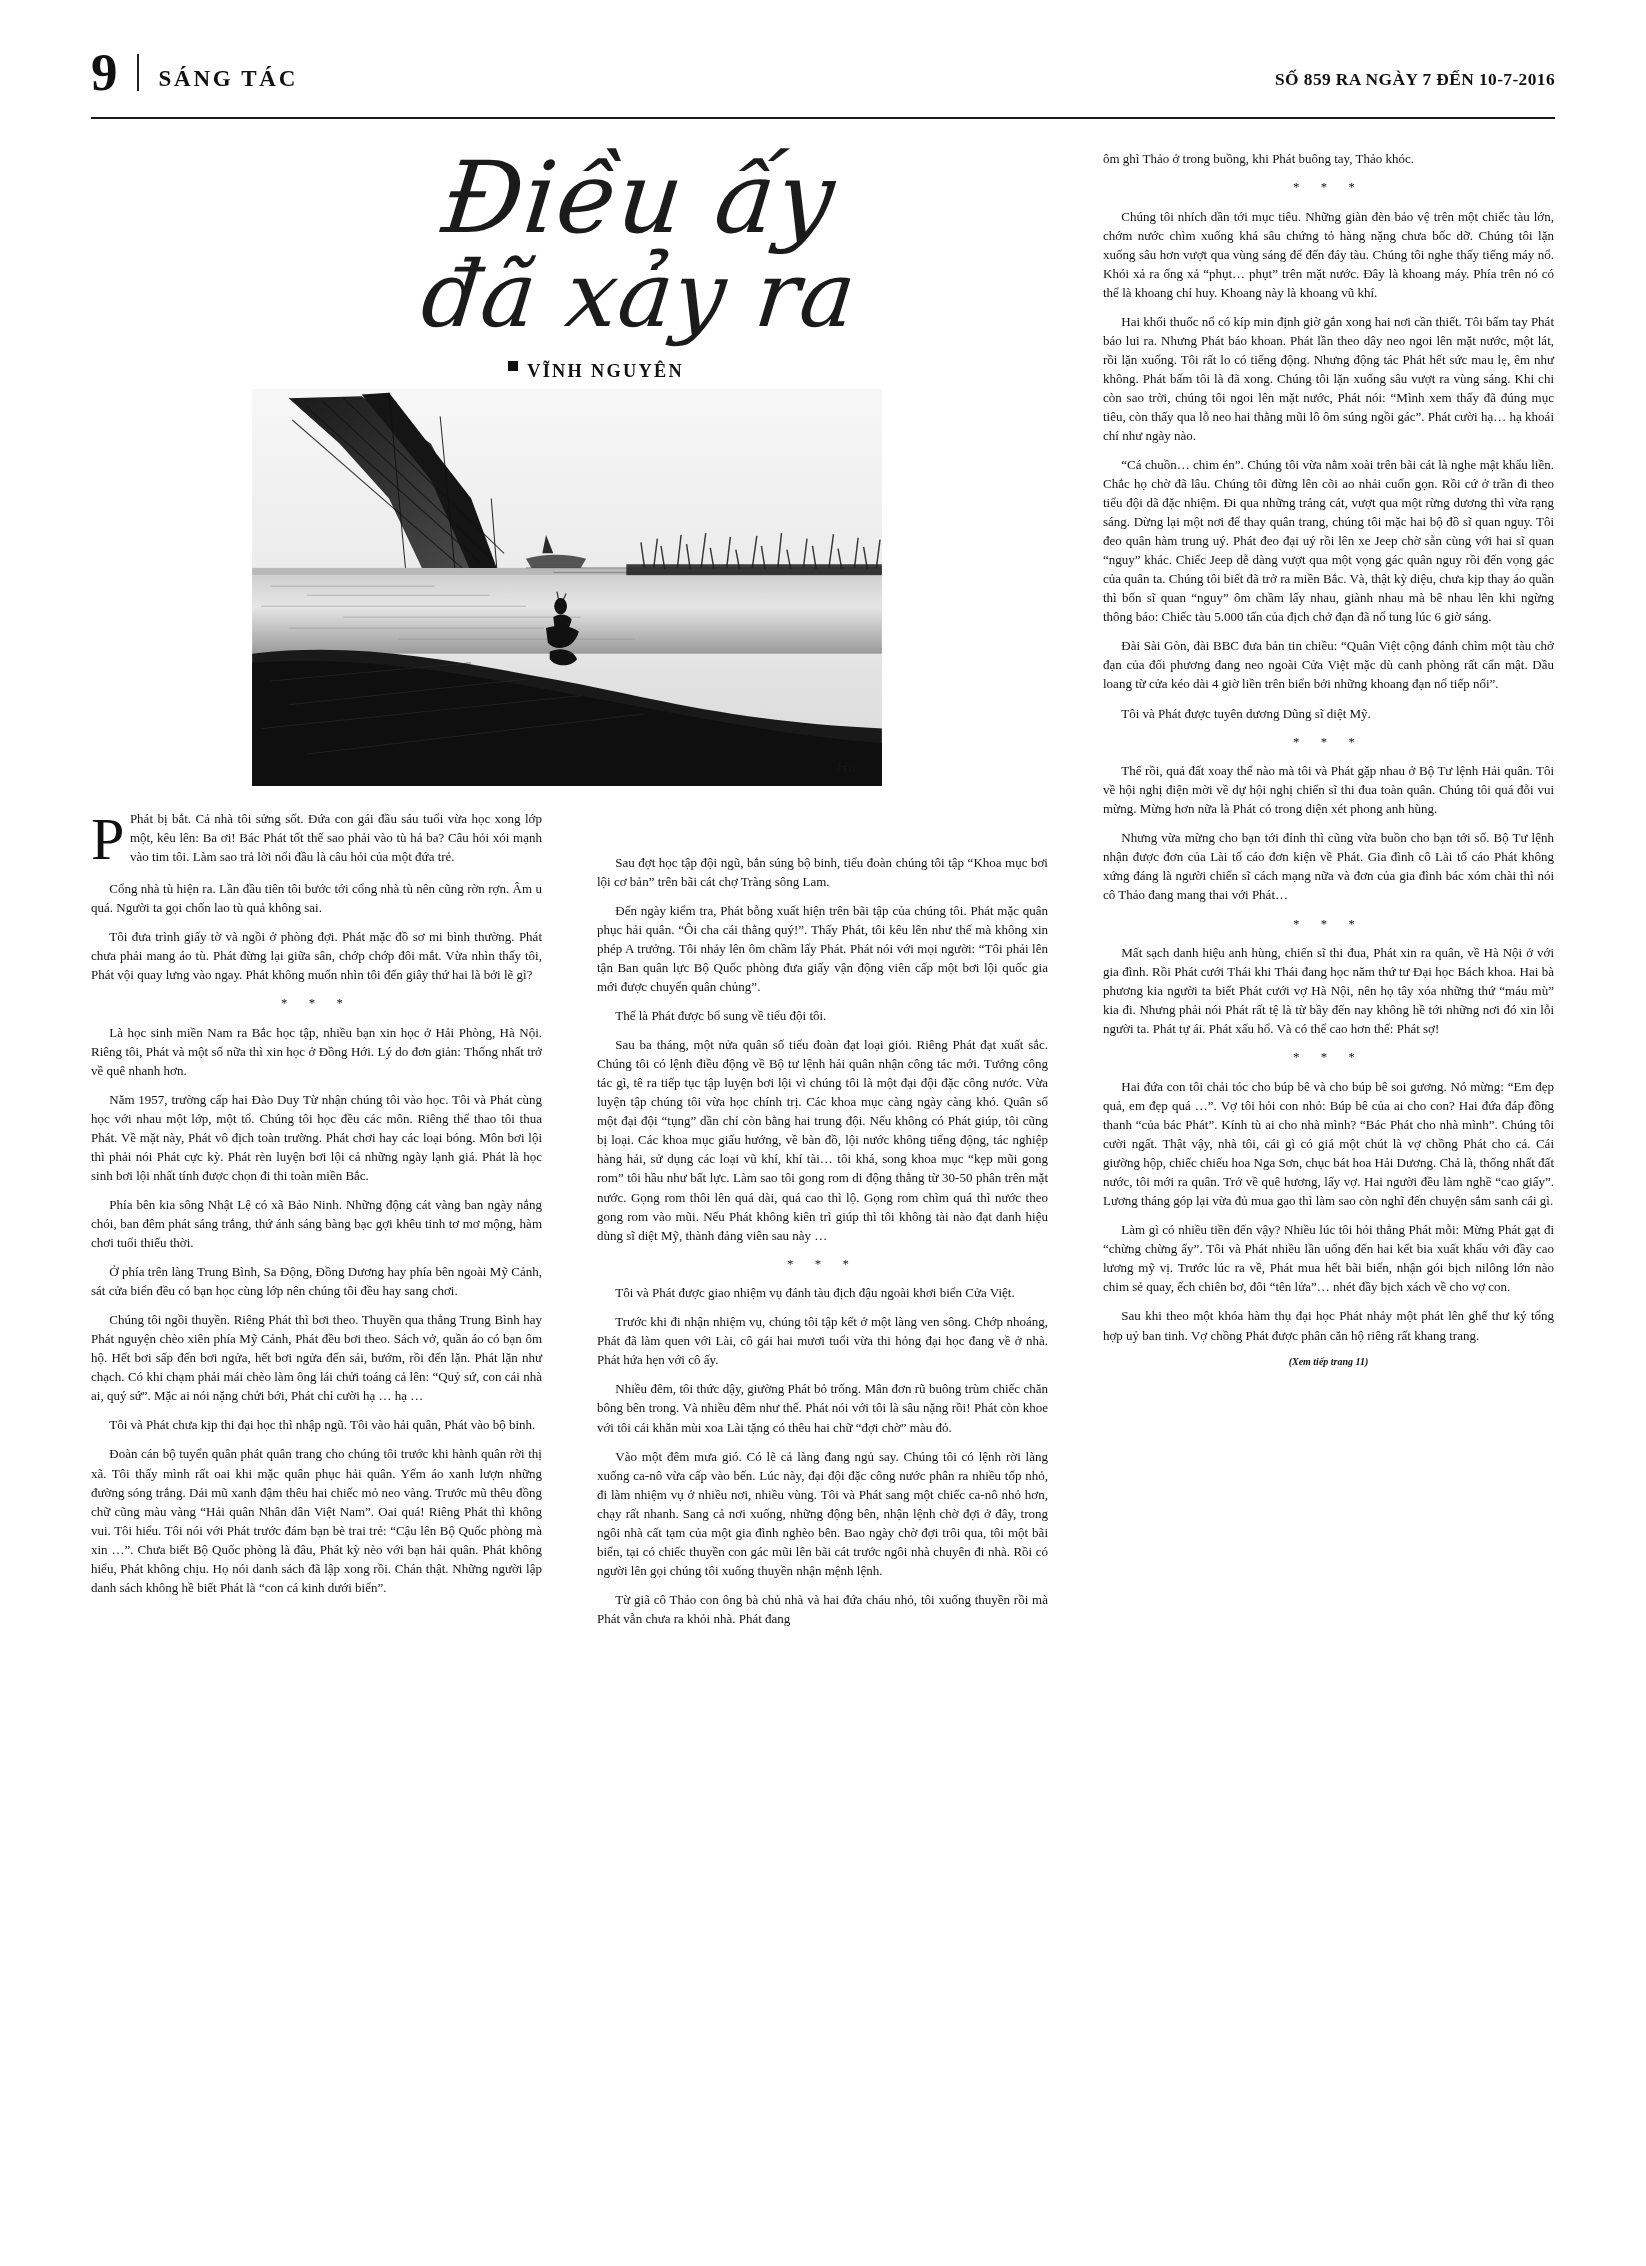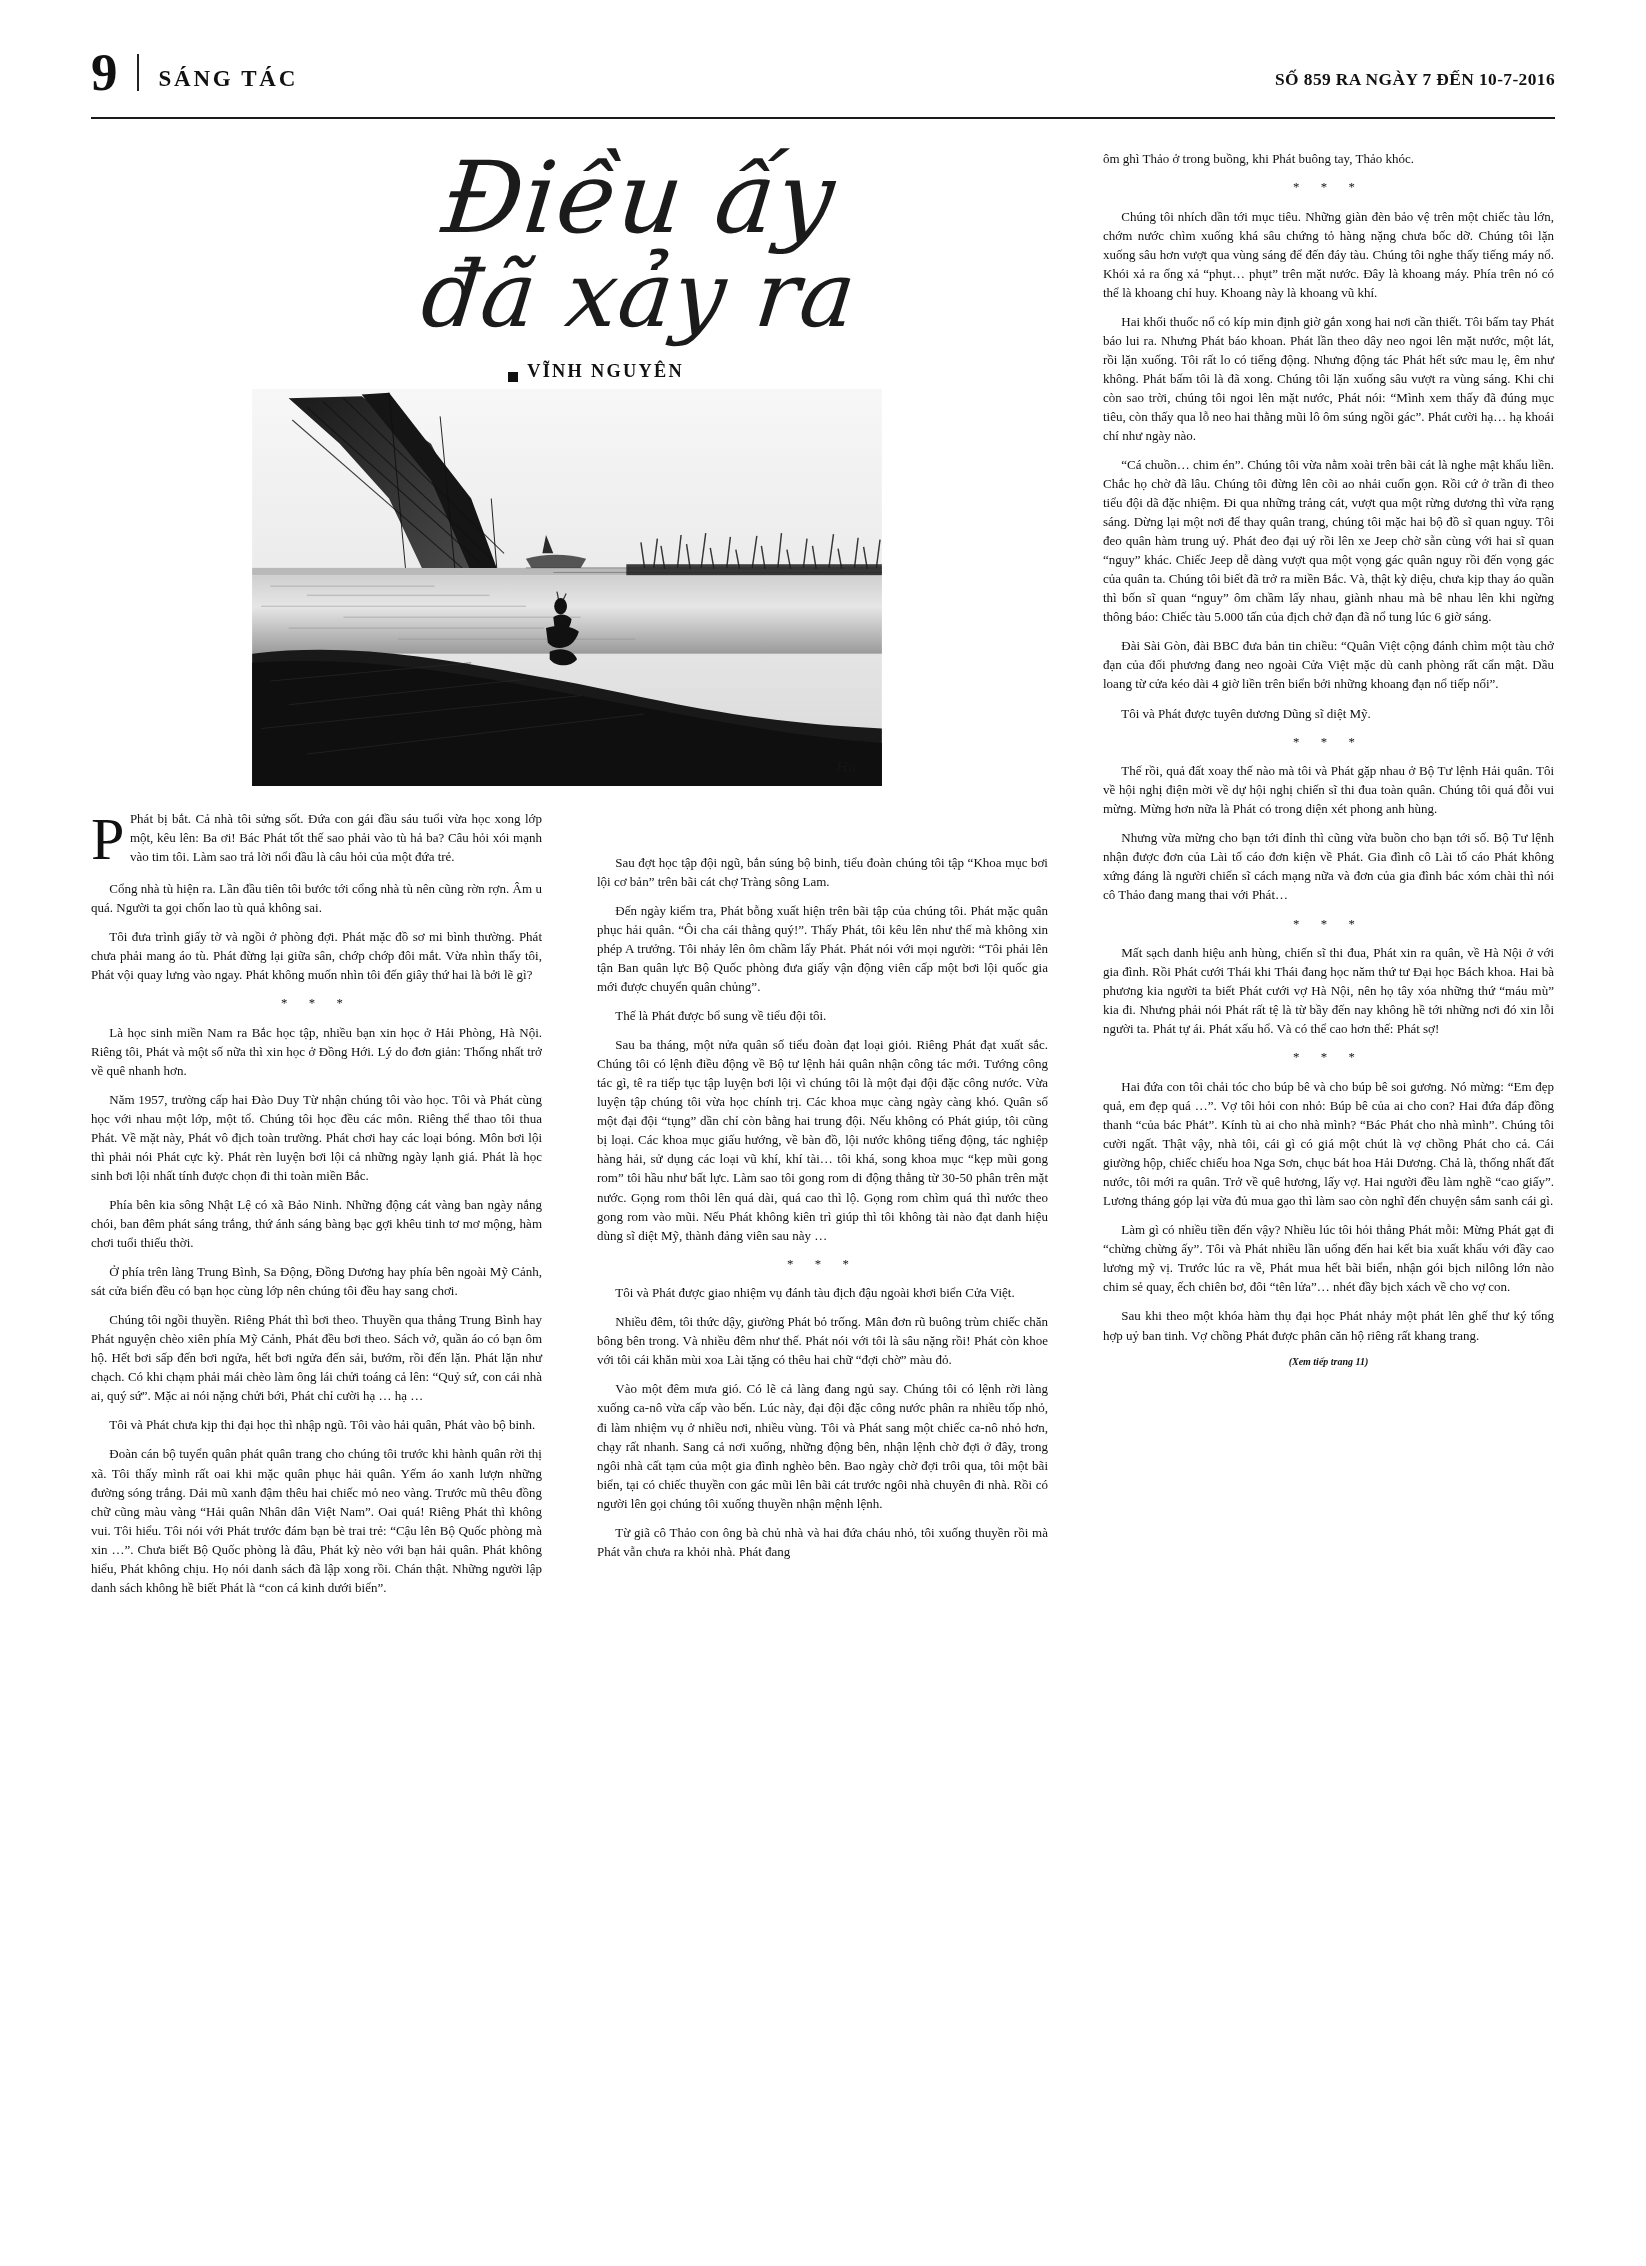--- a/index.html
+++ b/index.html
@@ -145,21 +145,21 @@
     margin-top: -5.5px;
   }
   .byline {
     position: absolute;
     right: 365px;
     top: 224px;
     font-size: 18.3px;
     font-weight: bold;
     letter-spacing: 2.3px;
     display: flex;
-    align-items: flex-end;
+    align-items: flex-start;
     gap: 9.1px;
     white-space: nowrap;
   }
   .byline .sq {
     display: inline-block;
     width: 10px;
     height: 10px;
     background: #111;
   }
 
@@ -354,20 +354,21 @@
     </div>
 
     <div class="col col-2">
       <div class="flow">
         <p>Sau đợt học tập đội ngũ, bắn súng bộ binh, tiểu đoàn chúng tôi tập “Khoa mục bơi lội cơ bản” trên bãi cát chợ Tràng sông Lam.</p>
         <p>Đến ngày kiểm tra, Phát bỗng xuất hiện trên bãi tập của chúng tôi. Phát mặc quân phục hải quân. “Ôi cha cái thằng quý!”. Thấy Phát, tôi kêu lên như thế mà không xin phép A trưởng. Tôi nhảy lên ôm chầm lấy Phát. Phát nói với mọi người: “Tôi phải lên tận Ban quân lực Bộ Quốc phòng đưa giấy vận động viên cấp một bơi lội quốc gia mới được chuyển quân chủng”.</p>
         <p>Thế là Phát được bổ sung về tiểu đội tôi.</p>
         <p>Sau ba tháng, một nửa quân số tiểu đoàn đạt loại giỏi. Riêng Phát đạt xuất sắc. Chúng tôi có lệnh điều động về Bộ tư lệnh hải quân nhận công tác mới. Tướng công tác gì, tê ra tiếp tục tập luyện bơi lội vì chúng tôi là một đại đội đặc công nước. Vừa luyện tập chúng tôi vừa học chính trị. Các khoa mục càng ngày càng khó. Quân số một đại đội “tụng” dần chỉ còn bằng hai trung đội. Nếu không có Phát giúp, tôi cũng bị loại. Các khoa mục giấu hướng, về bàn đồ, lội nước không tiếng động, tác nghiệp hàng hải, sử dụng các loại vũ khí, khí tài… tôi khá, song khoa mục “kẹp mũi gong rom” tôi hầu như bất lực. Làm sao tôi gong rom di động thẳng từ 30-50 phân trên mặt nước. Gọng rom thôi lên quá dài, quá cao thì lộ. Gọng rom chìm quá thì nước theo gong rom vào mũi. Nếu Phát không kiên trì giúp thì tôi không tài nào đạt danh hiệu dùng sĩ diệt Mỹ, thành đảng viên sau này …</p>
         <p class="stars">* * *</p>
         <p>Tôi và Phát được giao nhiệm vụ đánh tàu địch đậu ngoài khơi biển Cửa Việt.</p>
+        <p>Trước khi đi nhận nhiệm vụ, chúng tôi tập kết ở một làng ven sông. Chớp nhoáng, Phát đã làm quen với Lài, cô gái hai mươi tuổi vừa thi hỏng đại học đang về ở nhà. Phát hứa hẹn với cô ấy.</p>
         <p>Nhiều đêm, tôi thức dậy, giường Phát bỏ trống. Mân đơn rũ buông trùm chiếc chăn bông bên trong. Và nhiều đêm như thế. Phát nói với tôi là sâu nặng rồi! Phát còn khoe với tôi cái khăn mùi xoa Lài tặng có thêu hai chữ “đợi chờ” màu đỏ.</p>
         <p>Vào một đêm mưa gió. Có lẽ cả làng đang ngủ say. Chúng tôi có lệnh rời làng xuống ca-nô vừa cấp vào bến. Lúc này, đại đội đặc công nước phân ra nhiều tốp nhỏ, đi làm nhiệm vụ ở nhiều nơi, nhiều vùng. Tôi và Phát sang một chiếc ca-nô nhỏ hơn, chạy rất nhanh. Sang cả nơi xuống, những động bên, nhận lệnh chờ đợi ở đây, trong ngôi nhà cất tạm của một gia đình nghèo bên. Bao ngày chờ đợi trôi qua, tôi một bãi biển, tại có chiếc thuyền con gác mũi lên bãi cát trước ngôi nhà chuyên đi nhà. Rồi có người lên gọi chúng tôi xuống thuyền nhận mệnh lệnh.</p>
         <p>Từ giã cô Thảo con ông bà chủ nhà và hai đứa cháu nhỏ, tôi xuống thuyền rồi mà Phát vẫn chưa ra khỏi nhà. Phát đang</p>
       </div>
     </div>
 
     <div class="col col-3">
       <div class="flow">
         <p class="noindent">ôm ghì Thảo ở trong buồng, khi Phát buông tay, Thảo khóc.</p>
         <p class="stars">* * *</p>

